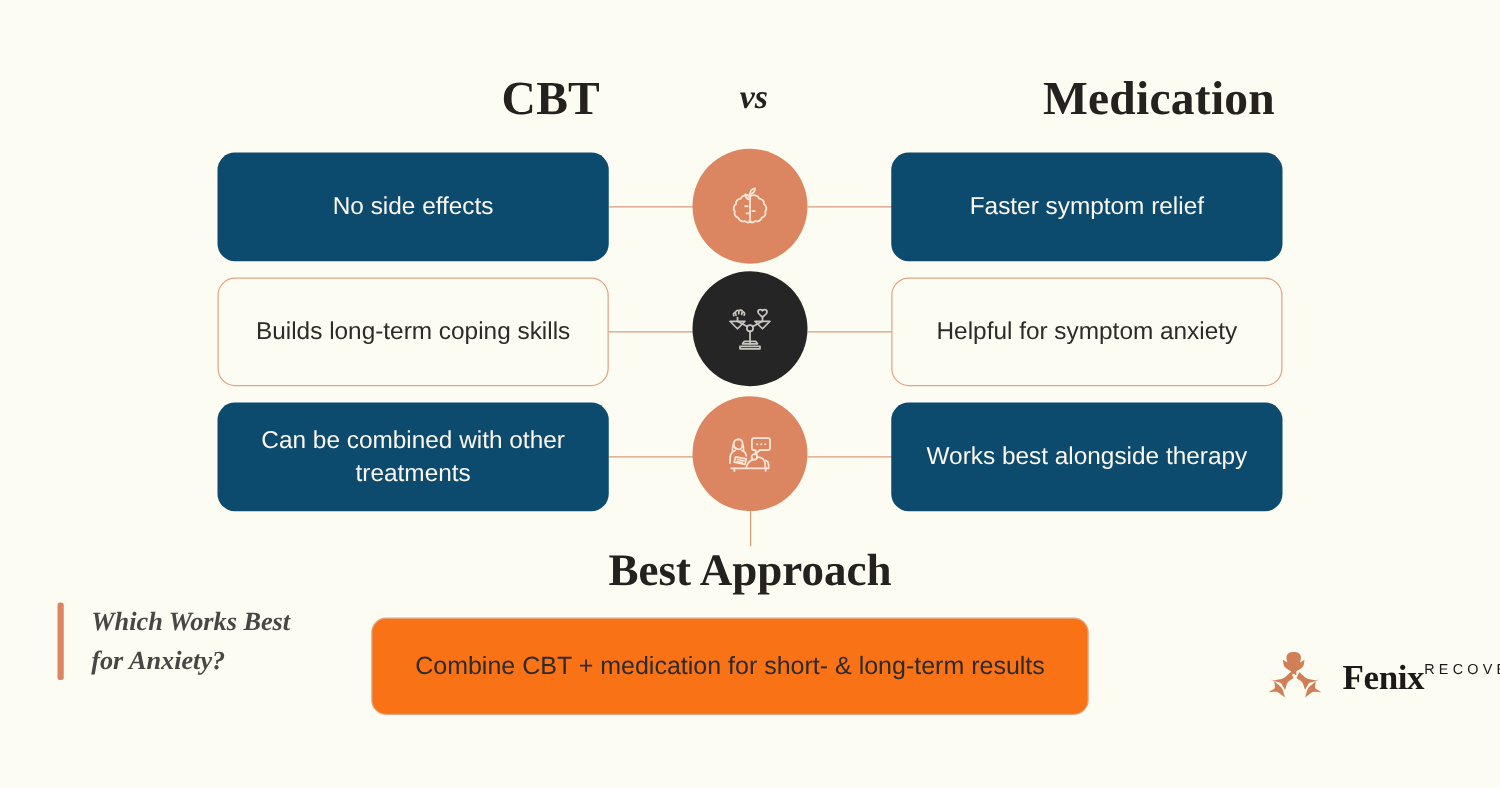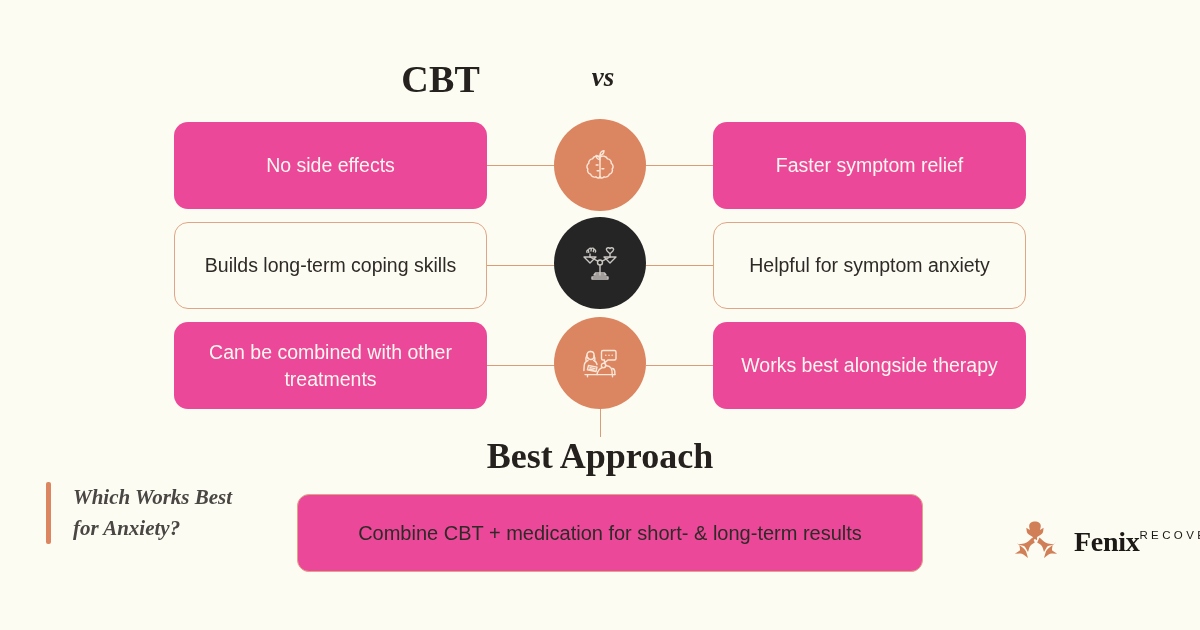--- a/index.html
+++ b/index.html
@@ -39,21 +39,21 @@
     position:absolute;
     width:313px; height:87px;
     border-radius:14px;
     display:flex; align-items:center; justify-content:center;
     text-align:center;
     font-size:19.5px;
     line-height:1.35;
     padding:0 18px;
   }
   .pill.filled {
-    background:#ec4899;
+    background:#0c4a6e;
     color:#FCF7EE;
   }
   .pill.outlined {
     background:#FDFCF2;
     border:1.3px solid #E0A584;
     color:#2E2A27;
   }
   #b-l1 { left:174px; top:122px; }
   #b-l2 { left:174px; top:222px;text-align:right; }
   #b-l3 { left:174px; top:322px; }
@@ -77,24 +77,24 @@
 
   
   #best-title {
     position:absolute; left:300px; top:435px; width:600px;
     font-family:"Liberation Serif", serif;
     font-weight:bold; font-size:36px;
     color:#25211E; text-align:center;
   }
   #best-box {
     position:absolute; left:297px; top:494px;
-    width:626px; height:78px;
+    width:574px; height:78px;
     border:1.3px solid #E0A584;
     border-radius:12px;
-    background:#ec4899;
+    background:#f97316;
     display:flex; align-items:center; justify-content:center;
     font-size:20px; color:#2E2A27; text-align:center;
   }
 
   
   #caption-wrap {
     position:absolute; left:46px; top:482px;
     display:flex; align-items:stretch; gap:22px;
   }
   #caption-bar { width:5px; background:#DB8661; border-radius:2px; }
@@ -120,20 +120,21 @@
     letter-spacing:3.4px; margin-top:2px;
   }
 </style>
 </head>
 <body>
 
 <div class="canvas">
 
   <div class="col-heading" id="h-cbt">CBT</div>
   <div id="h-vs">vs</div>
+  <div class="col-heading" id="h-med">Medication</div>
 
   <div class="conn" style="left:487px; top:165px; width:68px;"></div>
   <div class="conn" style="left:646px; top:165px; width:68px;"></div>
 
   <div class="conn" style="left:487px; top:265px; width:68px;"></div>
   <div class="conn" style="left:646px; top:265px; width:68px;"></div>
 
   <div class="conn" style="left:487px; top:365px; width:68px;"></div>
   <div class="conn" style="left:646px; top:365px; width:68px;"></div>
 

